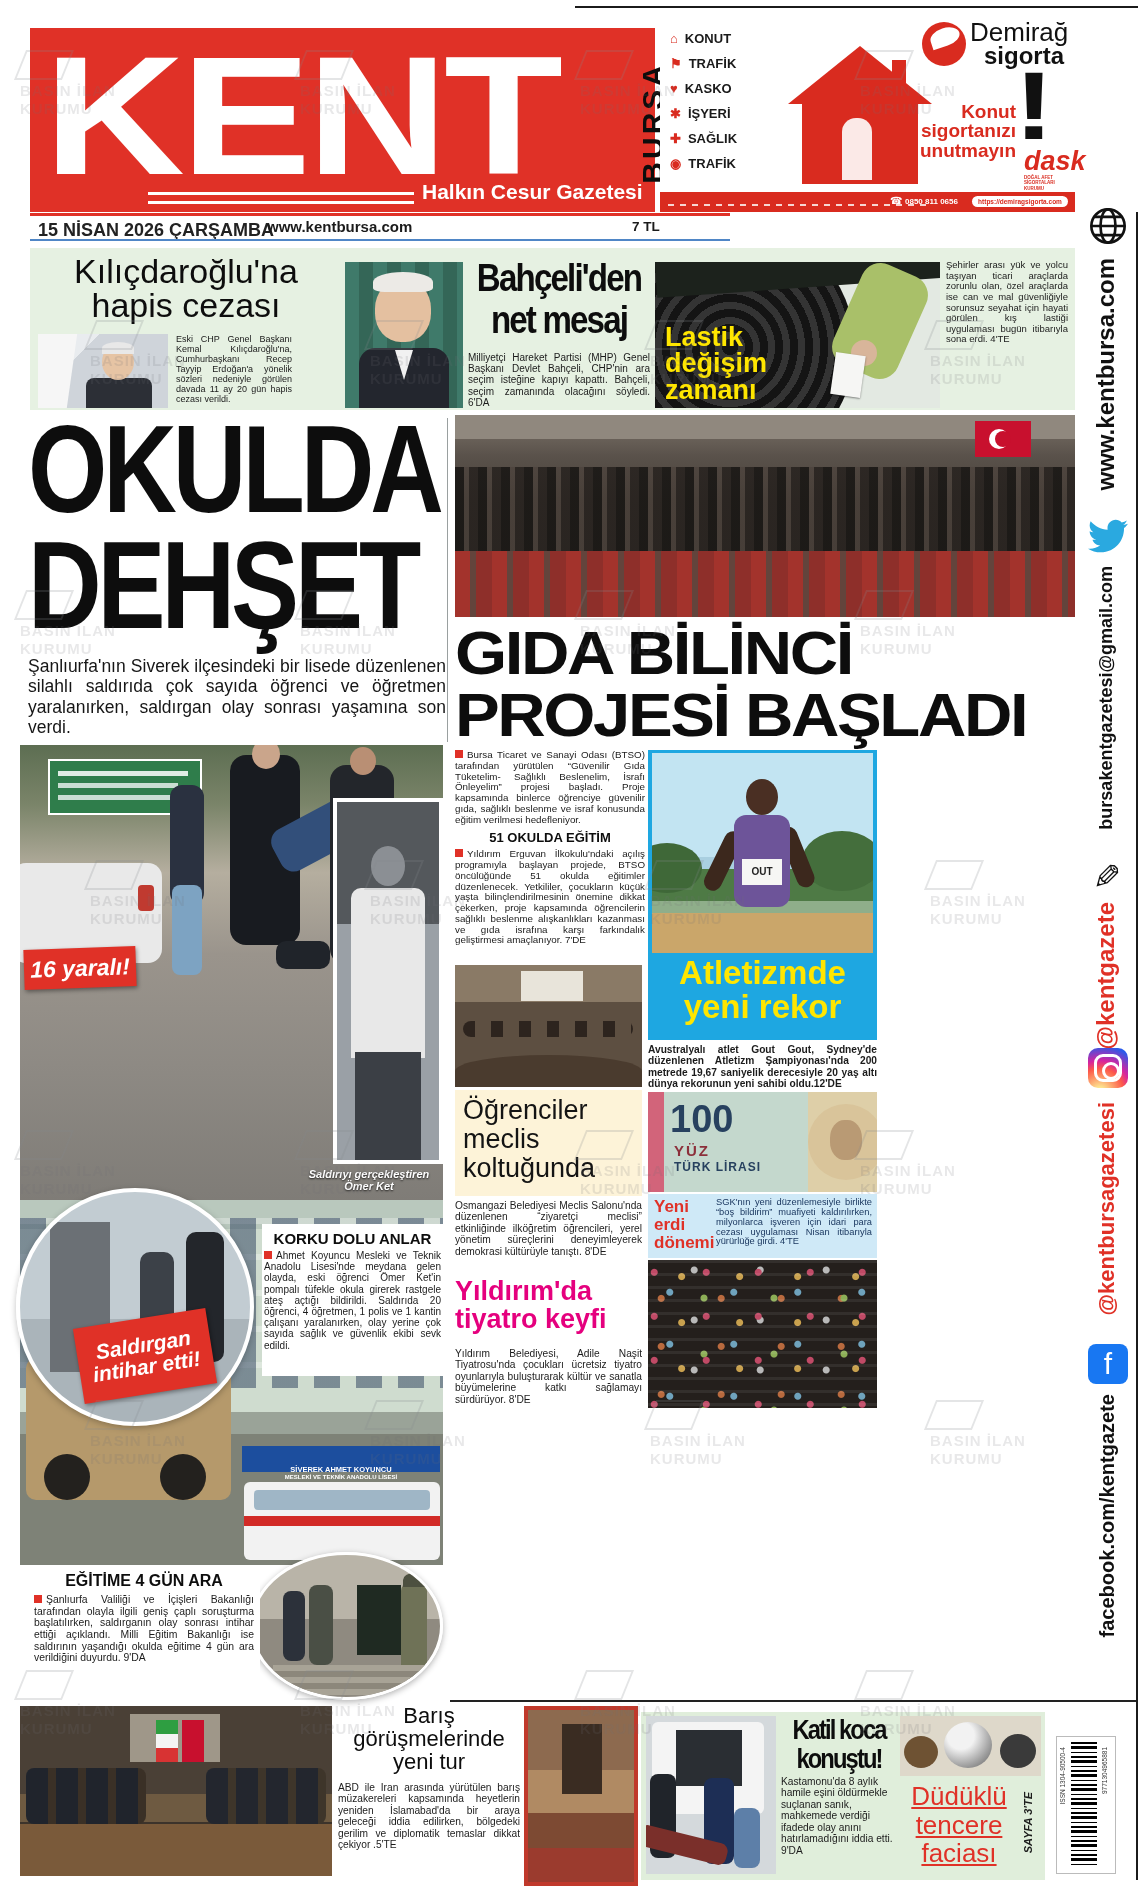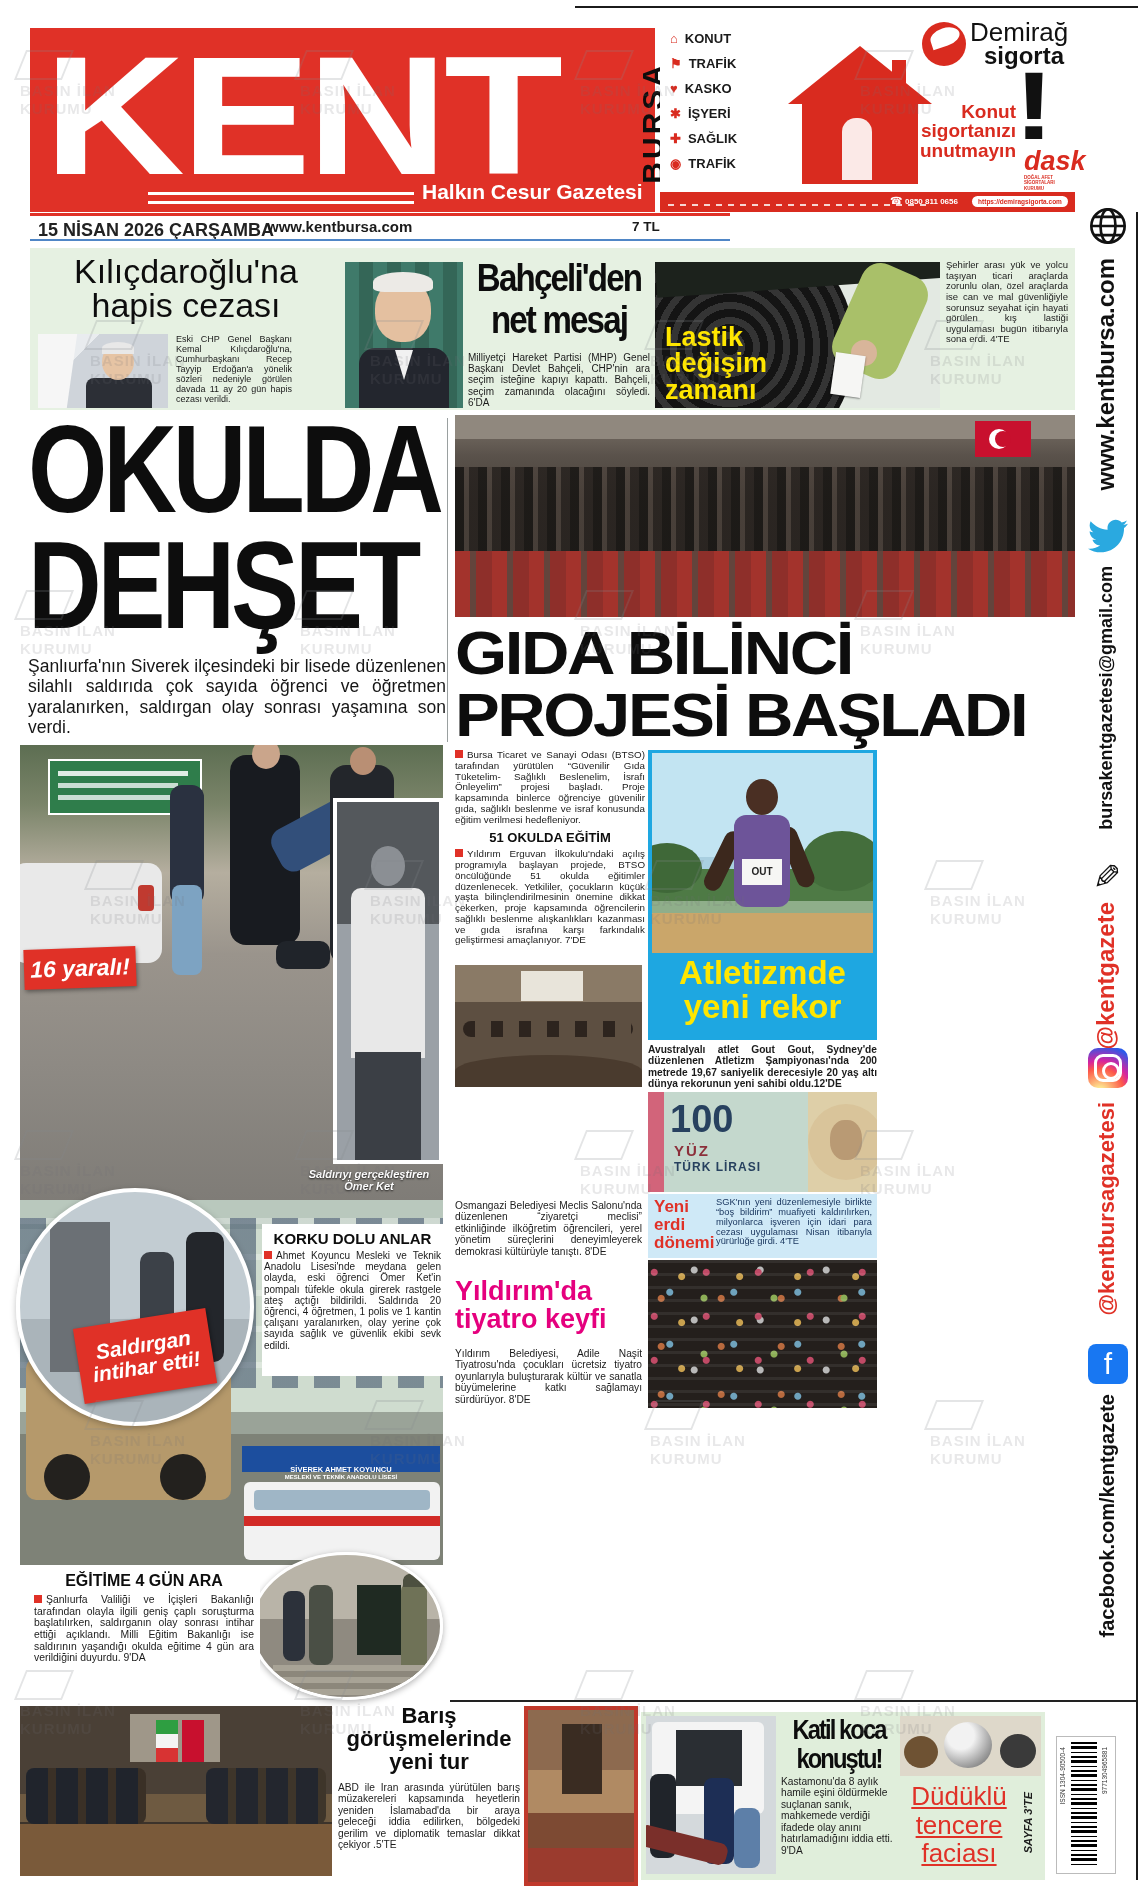--- a/index.html
+++ b/index.html
@@ -237,20 +237,25 @@
     <div class="abs" style="left:148px;top:28px;width:26px;height:96px;background:#6f7257;border-radius:8px;"></div>
     <div class="abs" style="left:150px;top:18px;width:22px;height:14px;background:#4d5040;border-radius:50% 50% 0 0;"></div>
     <div class="abs" style="left:20px;top:110px;width:155px;height:30px;background:repeating-linear-gradient(180deg,#a8a396 0 6px,#8c877b 6px 12px);"></div>
   </div>
 
   <div class="ph" style="left:455px;top:965px;width:187px;height:122px;background:linear-gradient(180deg,#8a7a66 0 30%,#5d4f41 30% 100%);">
     <div class="abs" style="left:66px;top:6px;width:62px;height:30px;background:#e8e4da;"></div>
     <div class="abs" style="left:8px;top:56px;width:170px;height:16px;background:repeating-linear-gradient(90deg,#2d241e 0 12px,transparent 12px 28px);border-radius:8px;"></div>
     <div class="abs" style="left:0;top:90px;width:187px;height:32px;background:#4a3b2e;border-radius:50% 50% 0 0;"></div>
   </div>
+  <div class="abs" style="left:455px;top:1090px;width:187px;height:106px;background:#fdf3d8;padding:6px 8px;box-sizing:border-box;font-size:27px;line-height:1.08;color:#141414;">
+    <div>Öğrenciler</div>
+    <div>meclis</div>
+    <div>koltuğunda</div>
+  </div>
   <div class="abs body-txt" style="left:455px;top:1200px;width:187px;height:70px;font-size:10.2px;overflow:hidden;">Osmangazi Belediyesi Meclis Salonu'nda düzenlenen “ziyaretçi meclisi” etkinliğinde ilköğretim öğrencileri, yerel yönetim süreçlerini deneyimleyerek demokrasi kültürüyle tanıştı. 8'DE</div>
 
   <div class="ph" style="left:648px;top:1092px;width:229px;height:100px;background:linear-gradient(90deg,#d2647a 0 7%,#c4d8cd 7% 70%,#decfa8 70% 100%);">
     <div class="abs" style="left:160px;top:12px;width:76px;height:76px;background:#d9c49a;border-radius:50%;"></div>
     <div class="abs" style="left:182px;top:28px;width:32px;height:40px;background:#b99a74;border-radius:45%;"></div>
     <div class="abs" style="left:22px;top:6px;font-size:38px;font-weight:bold;color:#27415f;">100</div>
     <div class="abs" style="left:26px;top:50px;font-size:15px;font-weight:bold;color:#8c2f3a;letter-spacing:2px;">YÜZ</div>
     <div class="abs" style="left:26px;top:68px;font-size:12px;font-weight:bold;color:#27415f;letter-spacing:1px;">TÜRK LİRASI</div>
   </div>
   <div class="abs" style="left:648px;top:1194px;width:229px;height:64px;background:#cfe9f7;">
@@ -276,21 +281,21 @@
 
   <div class="ph" style="left:20px;top:1706px;width:312px;height:170px;background:linear-gradient(180deg,#4a4036 0 52%,#6e5a41 52% 68%,#3c332b 68% 100%);">
     <div class="abs" style="left:110px;top:8px;width:90px;height:48px;background:#d8d2c2;opacity:.6;"></div>
     <div class="abs" style="left:136px;top:14px;width:22px;height:42px;background:linear-gradient(180deg,#2e9e41 0 33%,#f4f4f4 33% 66%,#d83333 66% 100%);"></div>
     <div class="abs" style="left:162px;top:14px;width:22px;height:42px;background:#c8102e;"></div>
     <div class="abs" style="left:0;top:118px;width:312px;height:52px;background:#7a5a3a;"></div>
     <div class="abs" style="left:6px;top:62px;width:120px;height:56px;background:repeating-linear-gradient(90deg,#20242c 0 22px,#3a3026 22px 30px);border-radius:8px;"></div>
     <div class="abs" style="left:186px;top:62px;width:120px;height:56px;background:repeating-linear-gradient(90deg,#23262e 0 22px,#3e352a 22px 30px);border-radius:8px;"></div>
   </div>
 
-  <div class="abs" style="left:338px;top:1704px;width:182px;text-align:center;font-size:22px;font-weight:bold;color:#0d0d0d;line-height:1.05;">
+  <div class="abs" style="left:338px;top:1704px;width:182px;text-align:center;font-size:22px;font-weight:normal;color:#0d0d0d;line-height:1.05;">
     <div>Barış</div>
     <div>görüşmelerinde</div>
     <div>yeni tur</div>
   </div>
   <div class="abs body-txt" style="left:338px;top:1782px;width:182px;height:92px;font-size:10.2px;overflow:hidden;">ABD ile İran arasında yürütülen barış müzakereleri kapsamında heyetlerin yeniden İslamabad'da bir araya geleceği iddia edilirken, bölgedeki gerilim ve diplomatik temaslar dikkat çekiyor .5'TE</div>
 
   <div class="ph" style="left:524px;top:1706px;width:114px;height:180px;border:4px solid #c0392b;box-sizing:border-box;background:linear-gradient(180deg,#8d6a4f 0 35%,#b08a63 35% 60%,#7d4a33 60% 80%,#9b3b2e 80% 100%);">
     <div class="abs" style="left:34px;top:14px;width:40px;height:70px;background:#3a2c22;"></div>
   </div>
 

